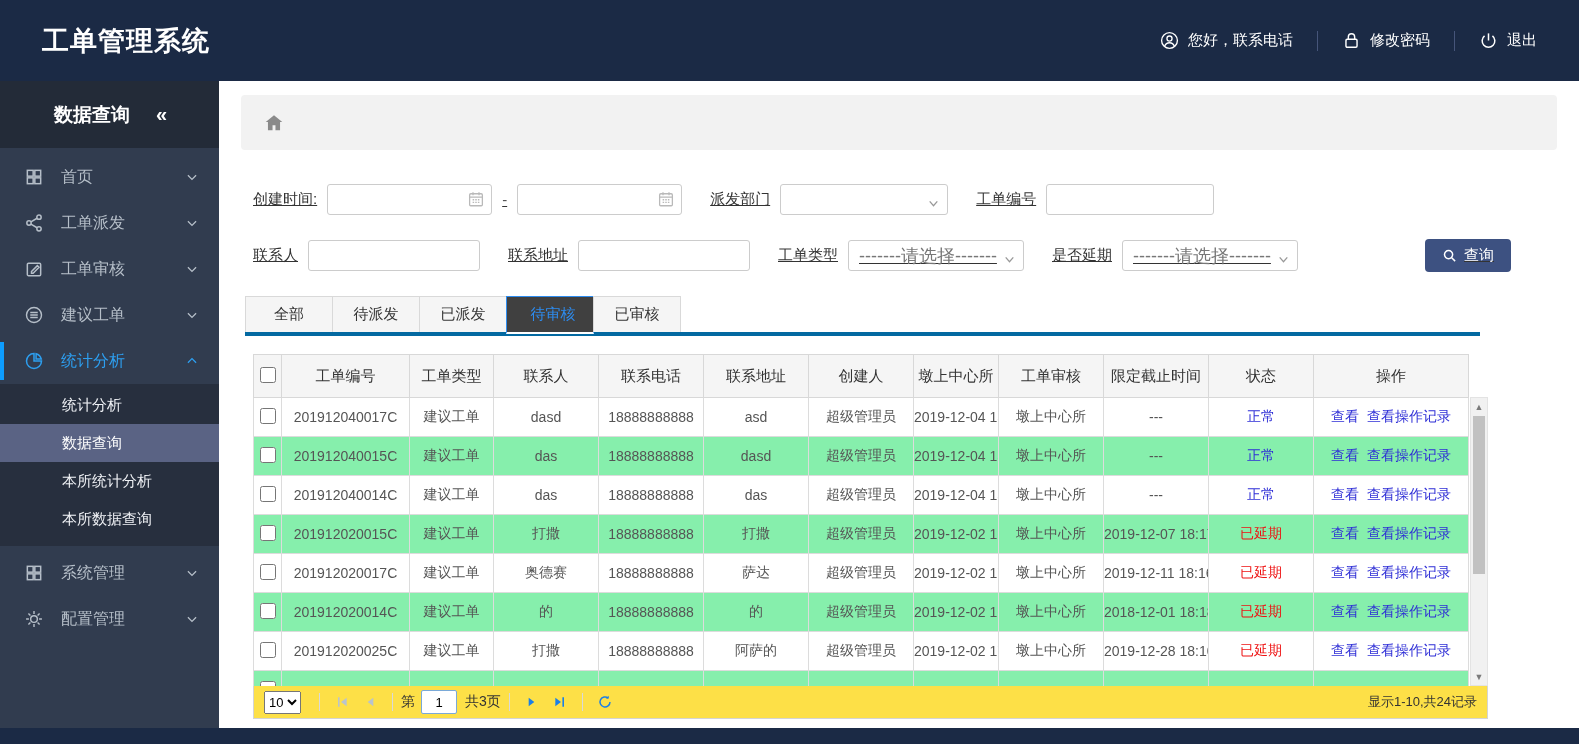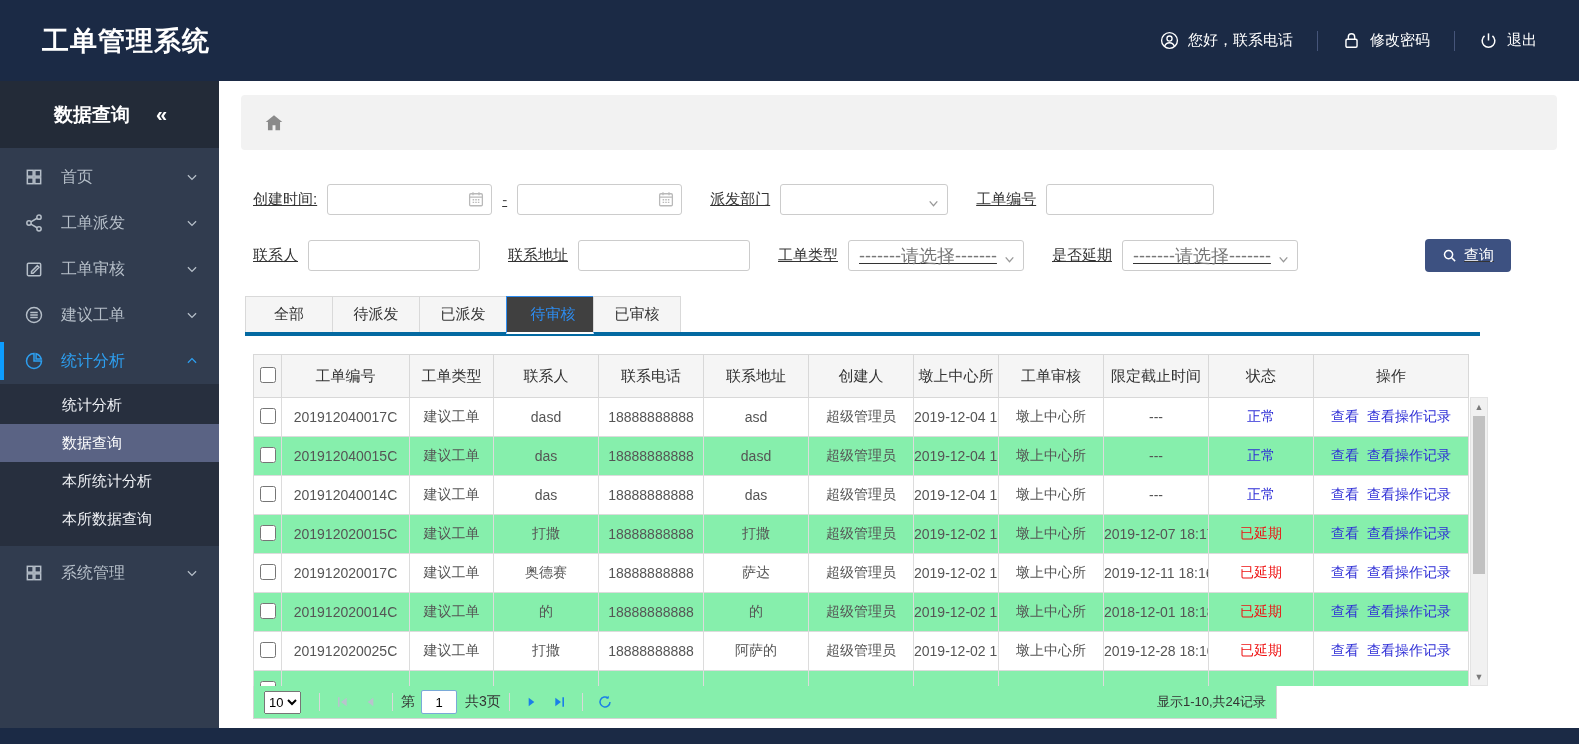--- a/index.html
+++ b/index.html
@@ -76,21 +76,21 @@
   .op-link { color:#2e2ed6; text-decoration:none; cursor:pointer; margin:0 4px; }
   input[type=checkbox] { width:16px; height:16px; cursor:pointer; }
 
   
   .vscroll { position:absolute; right:0; top:43px; bottom:0; width:18px; background:#f1f1f1; border:1px solid #e3e3e3; }
   .vs-btn { height:17px; display:flex; align-items:center; justify-content:center; color:#7a7a7a; font-size:9px; cursor:pointer; }
   .vs-btn.down { position:absolute; bottom:0; left:0; right:0; }
   .vs-thumb { position:absolute; top:18px; left:2px; right:2px; height:158px; background:#c1c1c1; cursor:pointer; }
 
   
-  .pager { width:1024px; margin-left:12px; height:33px; border:1px solid #d4d4d4; border-top:none; background:#86efac; display:flex; align-items:center; padding:0 10px; font-size:14px; color:#333; }
+  .pager { width:1235px; margin-left:12px; height:33px; border:1px solid #d4d4d4; border-top:none; background:#fde047; display:flex; align-items:center; padding:0 10px; font-size:14px; color:#333; }
   .pager select { height:23px; font-size:13px; margin-right:10px; cursor:pointer; }
   .pg-sep { width:1px; height:18px; background:#d9d9d9; margin:0 8px; }
   .pg-ic { width:16px; height:16px; display:inline-flex; margin:0 6px; cursor:pointer; }
   .pg-ic svg { width:100%; height:100%; }
   .pg-gray { color:#b9c3cd; }
   .pg-blue { color:#1a7fe8; }
   .page-input { width:36px; height:24px; border:1px solid #7aa9d8; border-radius:2px; text-align:center; font-size:13px; margin:0 8px 0 6px; outline:none; }
   .pg-summary { margin-left:auto; font-size:13px; color:#333; }
 
   .footer { height:16px; background:#1b2a45; }
@@ -225,20 +225,34 @@
         <div class="menu-item">
           <span class="mi-icon">
             <svg viewBox="0 0 24 24" fill="none" stroke="currentColor" stroke-width="1.8">
               <rect x="4" y="4" width="7" height="7"></rect>
               <rect x="13" y="4" width="7" height="7"></rect>
               <rect x="4" y="13" width="7" height="7"></rect>
               <rect x="13" y="13" width="7" height="7"></rect>
             </svg>
           </span>
           <span class="mi-label">系统管理</span>
+          <span class="mi-chev">
+            <svg viewBox="0 0 24 24" fill="none" stroke="currentColor" stroke-width="2.2">
+              <polyline points="5,9 12,16 19,9"></polyline>
+            </svg>
+          </span>
+        </div>
+        <div class="menu-item">
+          <span class="mi-icon">
+            <svg viewBox="0 0 24 24" fill="none" stroke="currentColor" stroke-width="1.7">
+              <circle cx="12" cy="12" r="4"></circle>
+              <path d="M12 2.5v3.4M12 18.1v3.4M2.5 12h3.4M18.1 12h3.4M5.3 5.3l2.4 2.4M16.3 16.3l2.4 2.4M18.7 5.3l-2.4 2.4M7.7 16.3l-2.4 2.4"></path>
+            </svg>
+          </span>
+          <span class="mi-label">配置管理</span>
           <span class="mi-chev">
             <svg viewBox="0 0 24 24" fill="none" stroke="currentColor" stroke-width="2.2">
               <polyline points="5,9 12,16 19,9"></polyline>
             </svg>
           </span>
         </div>
       </div>
   </div>
 
   <div class="main">

